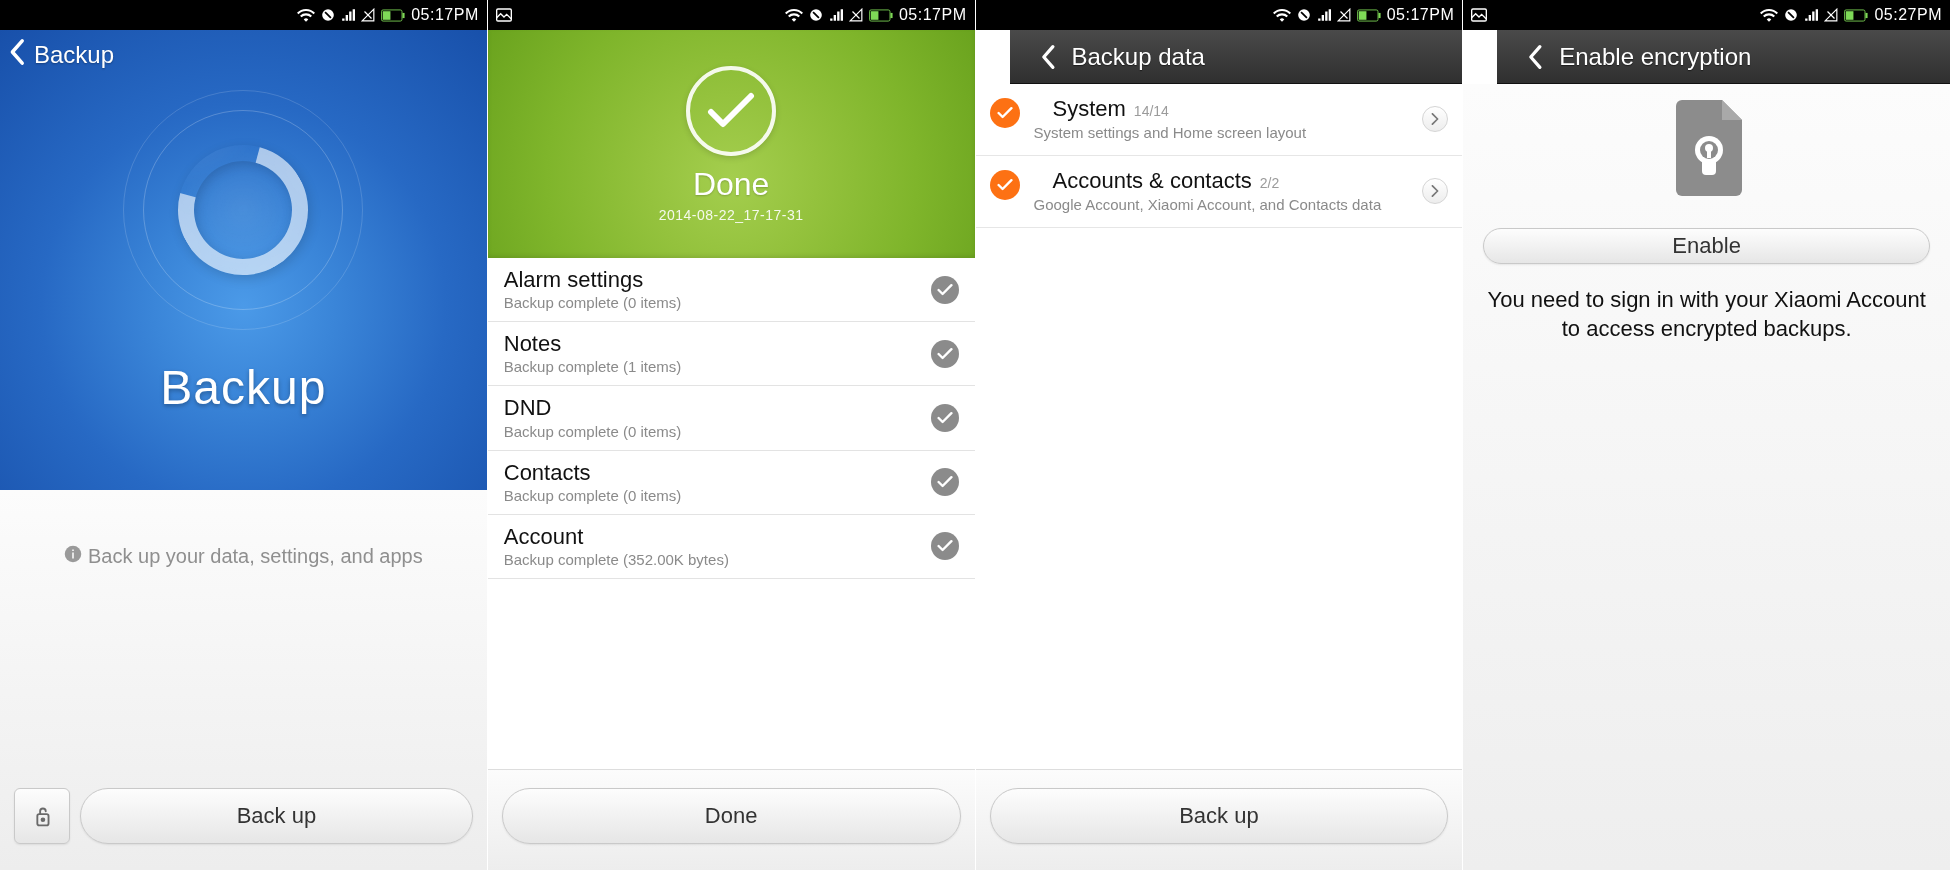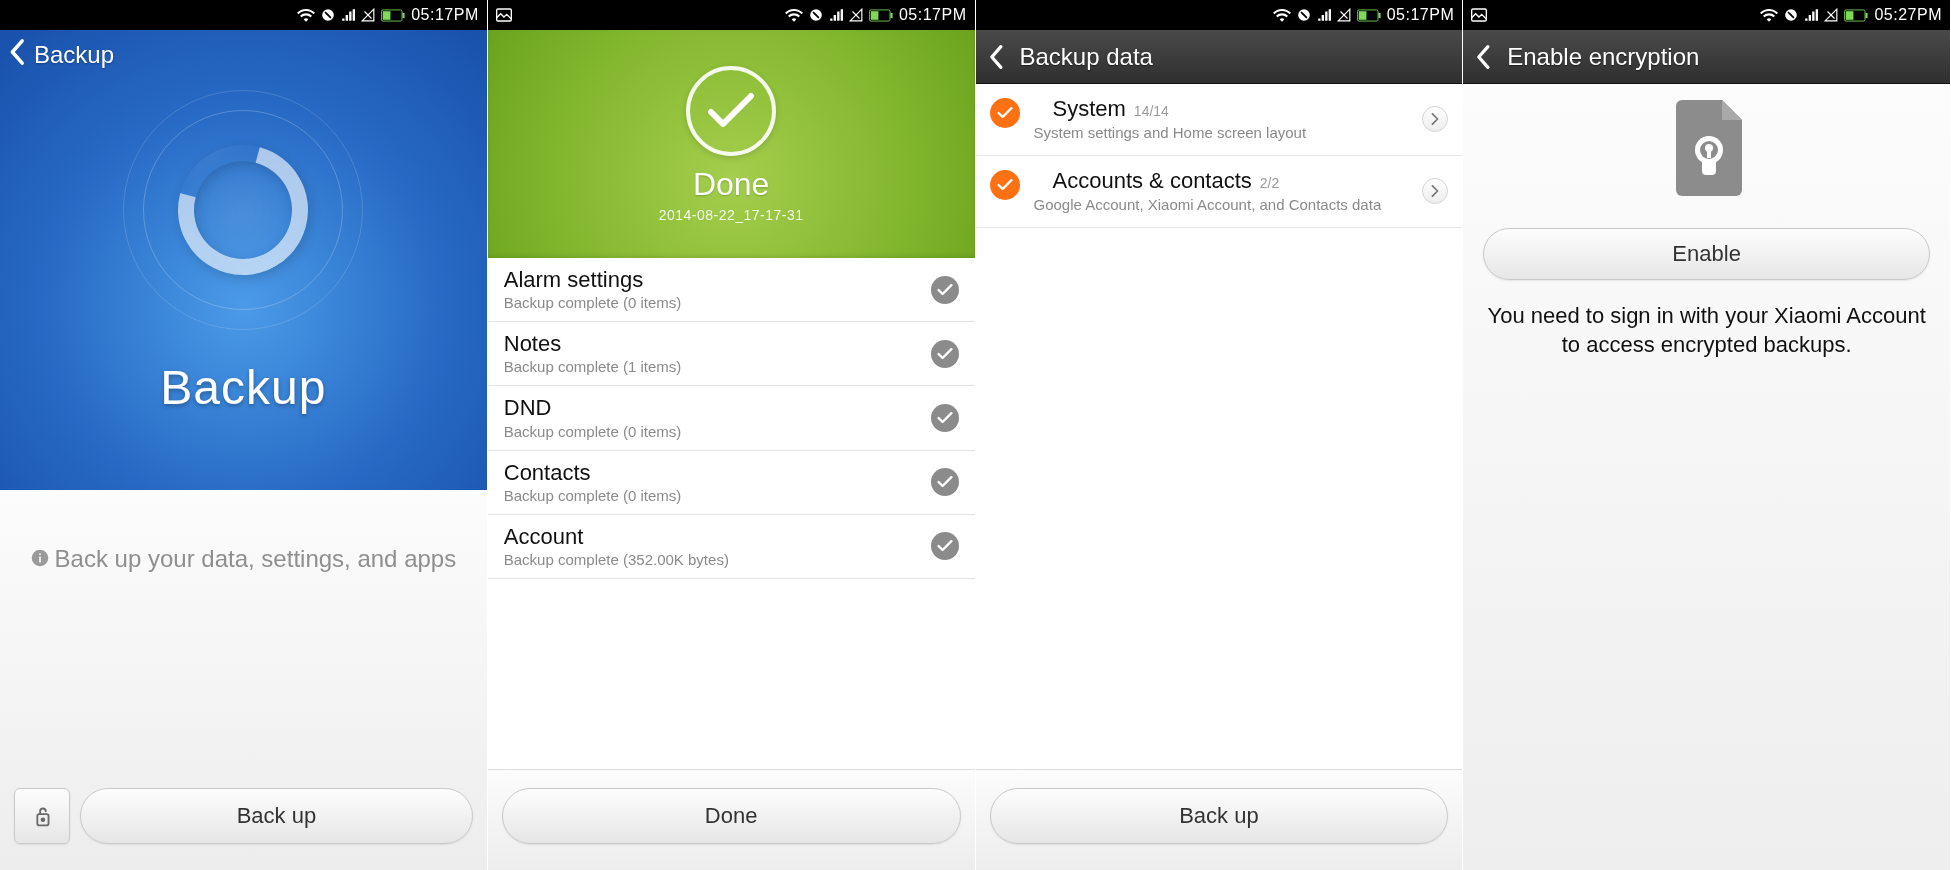--- a/index.html
+++ b/index.html
@@ -41,27 +41,28 @@
   .statusbar .ic { display:inline-flex; align-items:center; justify-content:center; }
   .battery-wrap { display:flex; align-items:center; gap:4px; color:#7ed957; }
   .battery-txt { color:#fff; }
 
   
   .header {
     height: 54px;
     display:flex;
     align-items:center;
     color:#fff;
-    padding:0 4px;
+    padding:0 22px;
     gap:6px;
     font-size:24px;
     font-weight:400;
     background: linear-gradient(#4a4a4a,#2f2f2f);
     text-shadow:0 1px 1px rgba(0,0,0,.5);
     border-bottom:1px solid #111;
+    margin-left:34px;
   }
   .header .back { width:34px; height:34px; display:flex; align-items:center; justify-content:center; }
 
   
   .s1-hero {
     height: 460px;
     background: radial-gradient(circle at 50% 60%, #4b9ae8 0%, #3a85d8 25%, #2769c4 55%, #1850aa 100%);
     color:#fff;
     position:relative;
     display:flex;
@@ -109,21 +110,21 @@
   .s1-body {
     flex:1;
     background: linear-gradient(#fcfcfc,#ededed);
     display:flex;
     flex-direction:column;
     align-items:center;
   }
   .s1-hint {
     margin-top:55px;
     color:#8f8f8f;
-    font-size:24px;
+    font-size:20px;
     display:flex;
     gap:6px;
     align-items:center;
   }
   .bottom-btn-row {
     margin-top:auto;
     width:100%;
     padding:18px 14px 26px;
     display:flex;
     gap:10px;
@@ -240,21 +241,21 @@
     background:linear-gradient(#fcfcfc,#eee);
     display:flex;
     flex-direction:column;
     align-items:center;
     padding:16px 20px 0;
   }
   .s4-lock-ic { color:#8c8c8c; }
   .s4-enable-btn {
     margin-top:24px;
     width:100%;
-    height:52px;
+    height:36px;
     background:linear-gradient(#fdfdfd,#e6e6e6);
     border:1px solid #c9c9c9;
     border-radius:26px;
     font-size:22px;
     color:#333;
     display:flex;align-items:center;justify-content:center;
     box-shadow:0 1px 2px rgba(0,0,0,.08);
   }
   .s4-msg {
     margin-top:22px;

